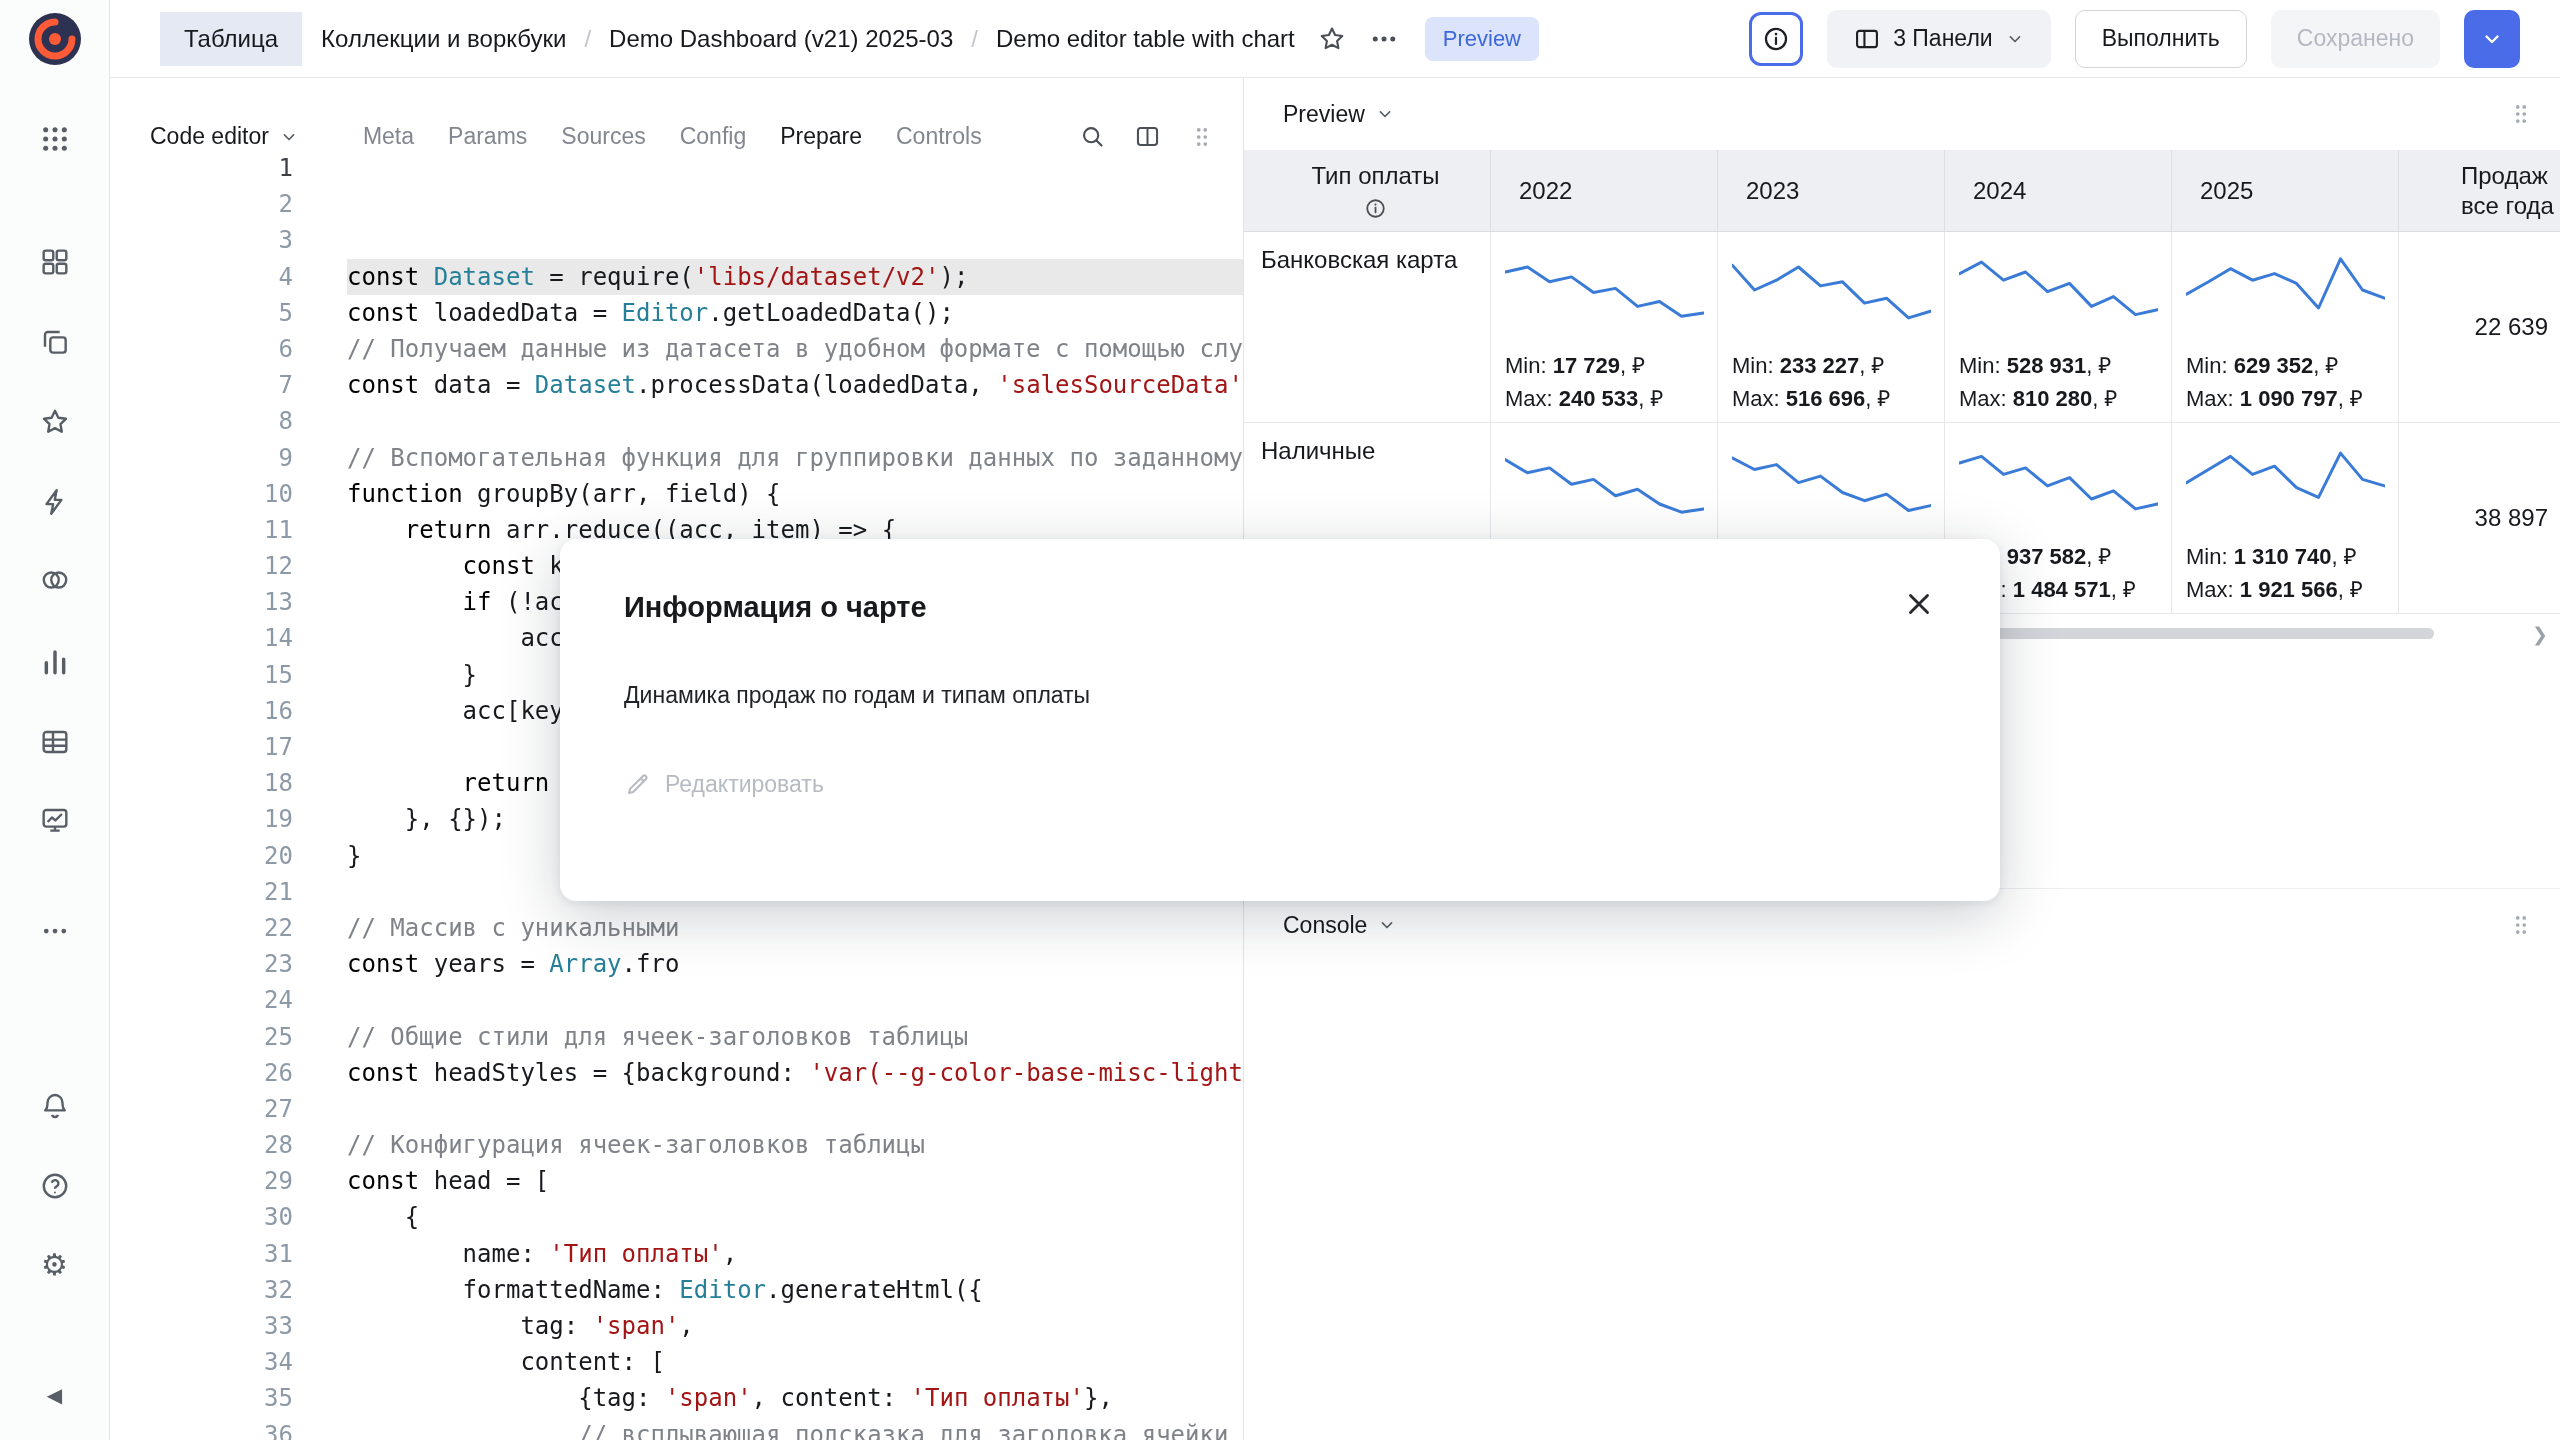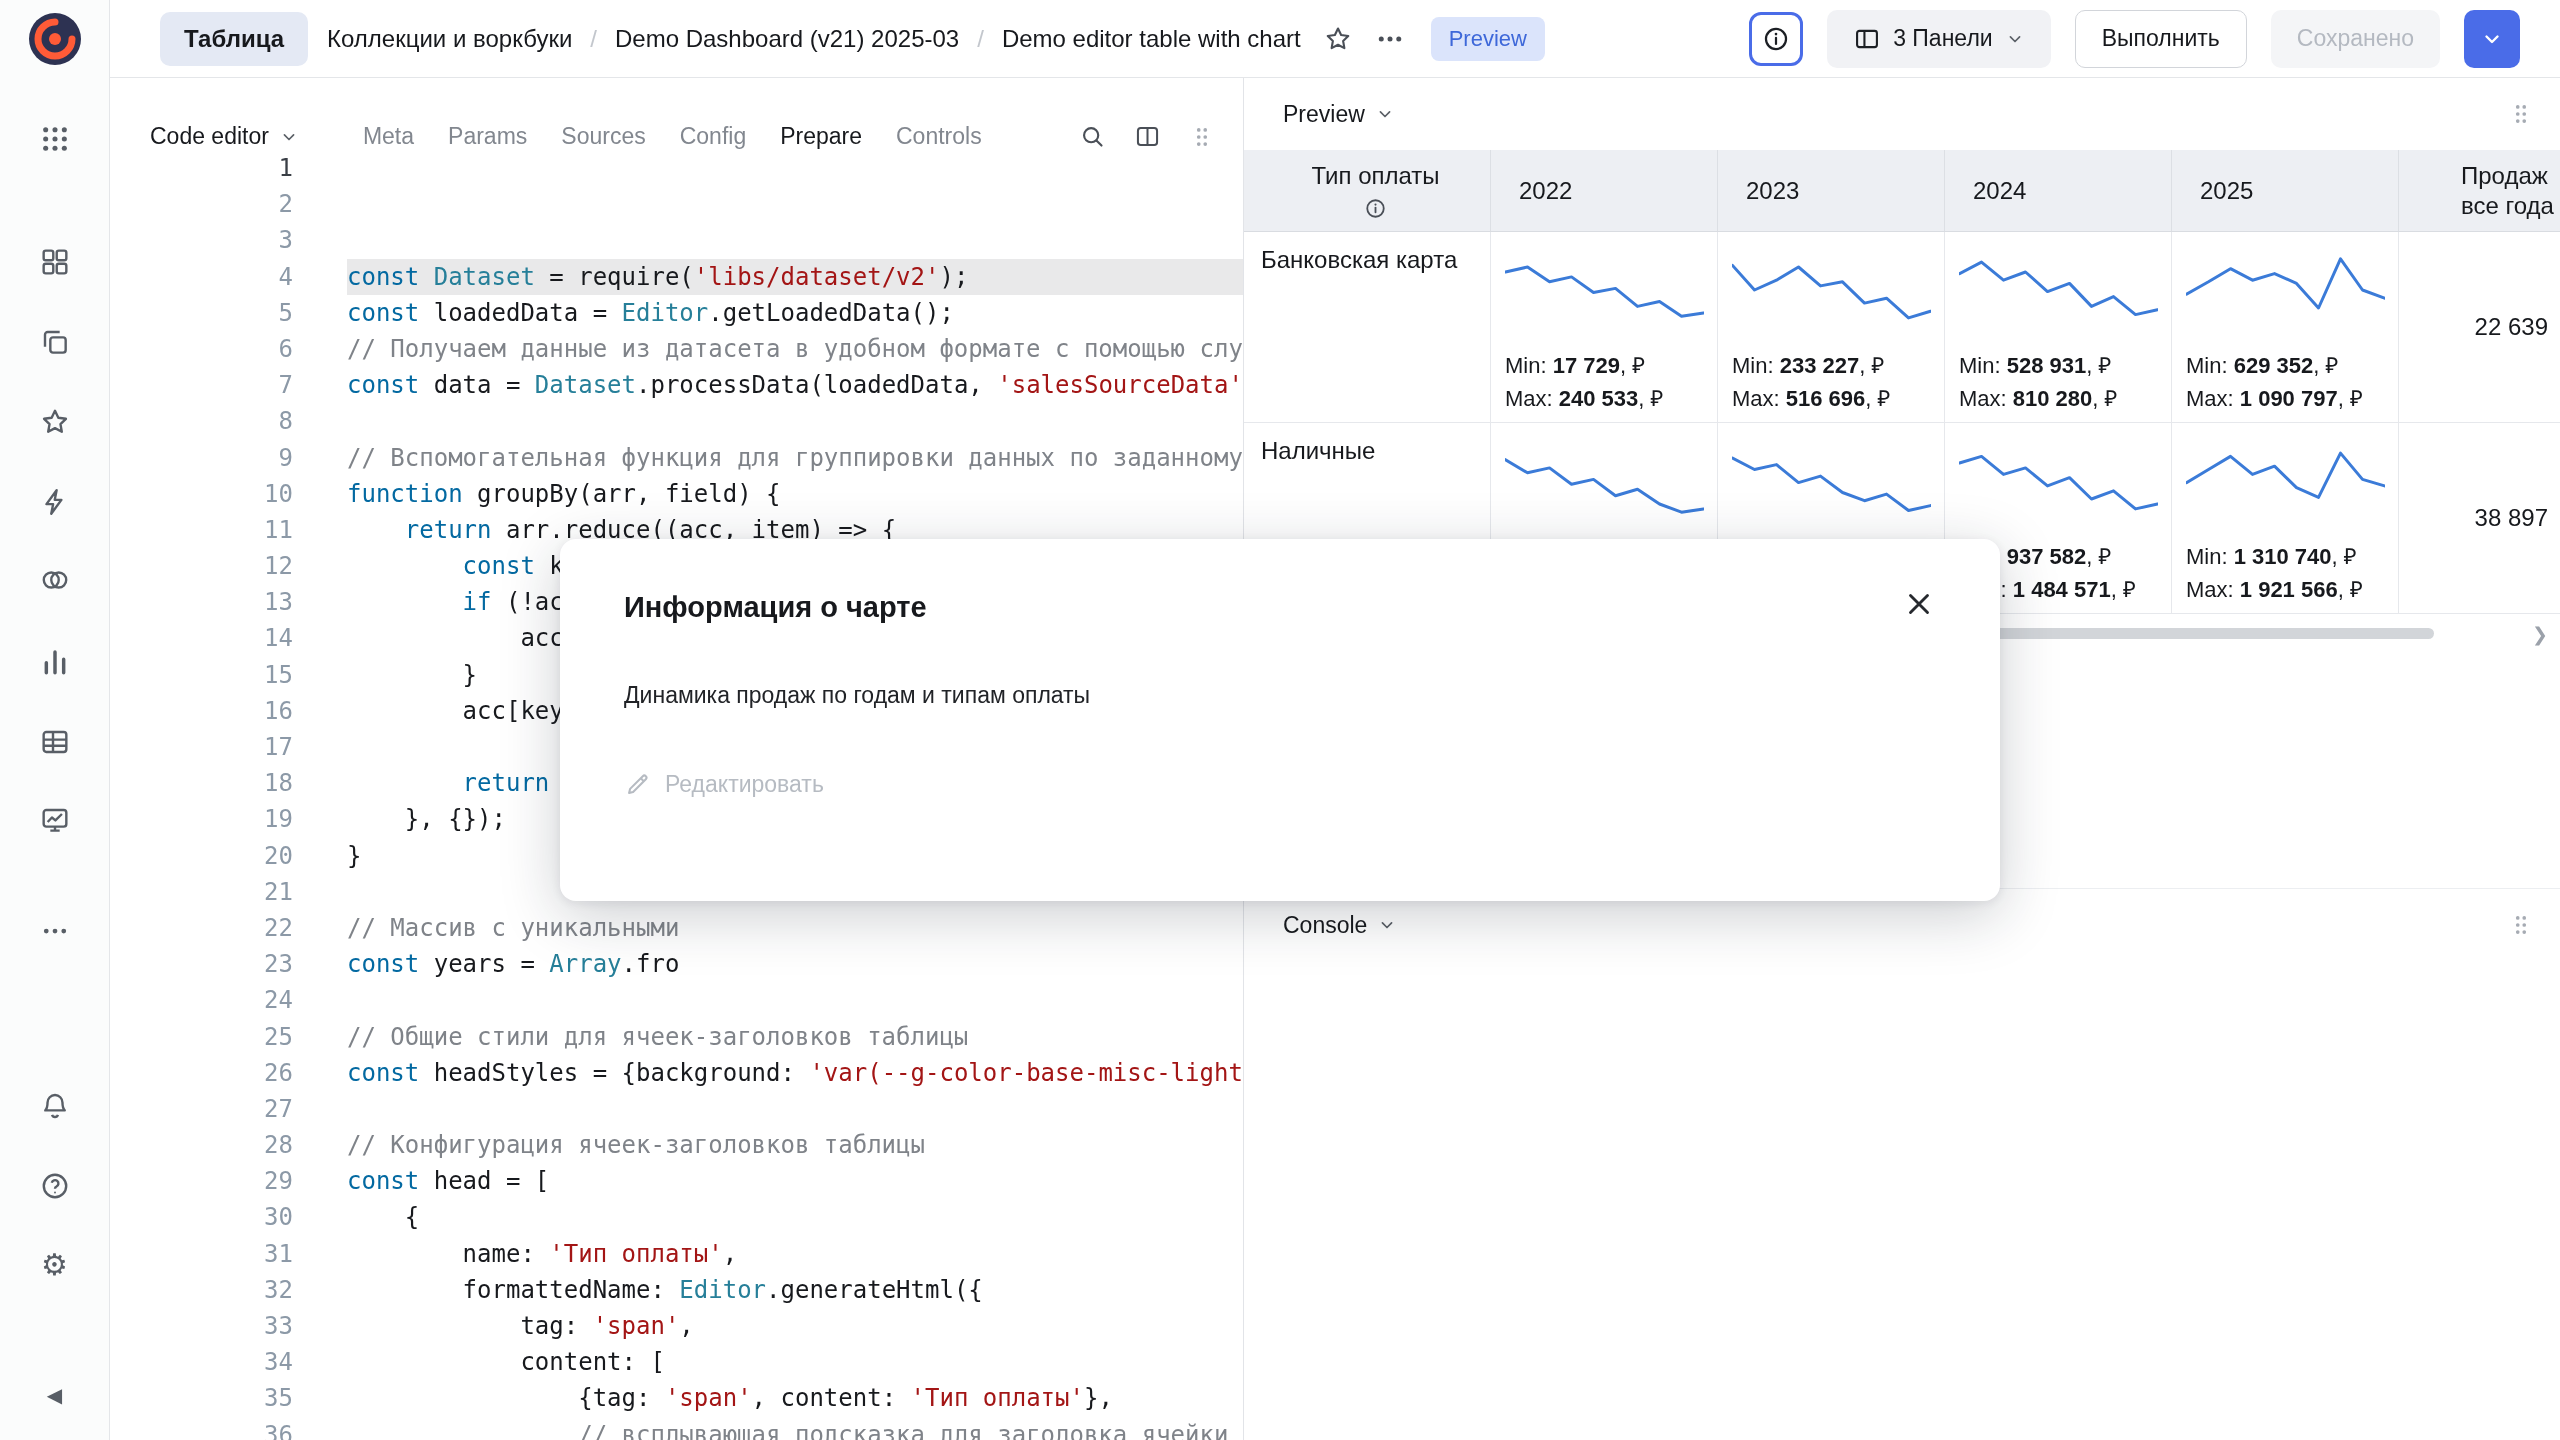--- a/index.html
+++ b/index.html
@@ -11,22 +11,22 @@
   
   #rail{position:absolute;left:0;top:0;width:110px;height:1440px;background:#fbfcfc;
     border-right:1px solid #e4e6e9;z-index:5}
   #logo{position:absolute;left:29px;top:13px;width:52px;height:52px;border-radius:50%;cursor:pointer}
   .rail-btn{position:absolute;left:50%;transform:translateX(-50%);width:44px;height:44px;
     border-radius:10px;display:flex;align-items:center;justify-content:center;cursor:pointer}
 
   
   #topbar{position:absolute;left:110px;top:0;width:2450px;height:78px;background:#fff;
     border-bottom:1px solid #e4e6e9;display:flex;align-items:center;padding:0 40px 0 50px}
-  .chip{background:#e4e9f4;border-radius:10px;height:54px;display:flex;align-items:center;
-    padding:0 24px;font-size:24px;font-weight:700;cursor:pointer}
+  .chip{background:#e4e9f4;border-radius:0;height:54px;display:flex;align-items:center;
+    padding:0 24px;font-size:24px;font-weight:400;cursor:pointer}
   .crumbs{display:flex;align-items:flex-end;gap:18px;margin-left:19px;font-size:24px;white-space:nowrap}
   .crumb{cursor:pointer}
   .crumb-sep{color:#c3c7cd}
   .crumb-last{font-weight:500}
   .tb-ico{margin-left:22px;display:flex;align-items:center;cursor:pointer}
   .badge{background:#dbe4fb;color:#3e68d9;font-size:22px;border-radius:8px;padding:9px 18px;margin-left:26px}
   .tb-right{margin-left:auto;display:flex;align-items:center;gap:24px}
   .btn{height:58px;border-radius:10px;display:flex;align-items:center;justify-content:center;
     font-size:23px;padding:0 26px;gap:12px;cursor:pointer;white-space:nowrap}
   .btn-info{width:54px;height:54px;padding:0;border:3px solid #4a6ce8;border-radius:12px;background:#fff}
@@ -44,21 +44,21 @@
   .tab.active{color:#17191d;font-weight:500}
   #editor-tools{margin-left:auto;display:flex;align-items:center;gap:28px}
   #code-wrap{position:absolute;top:72px;left:0;right:0;bottom:0;overflow:hidden;
     font-family:"DejaVu Sans Mono",monospace;font-size:24px;line-height:36.2px;white-space:pre}
   #editor-gutter{position:absolute;left:0;top:0;width:229px;text-align:right;padding-right:46px;color:#8c99a7}
   .ln{height:36.2px}
   .ln-active{color:#3a3f46}
   #editor-code{margin-left:229px;padding-left:8px}
   .code-line{height:36.2px}
   .code-line.current{background:#e9e9ea}
-  .tok-kw{color:#0369a1}
+  .tok-kw{color:#000000}
   .tok-type{color:#267f99}
   .tok-str{color:#a31515}
   .tok-com{color:#7f8389}
   .tok-pl{color:#17191d}
 
   
   #preview{position:absolute;left:1243px;top:78px;right:0;height:1362px;border-left:1px solid #e2e4e8;
     overflow:hidden;background:#fff}
   .pane-header{height:72px;display:flex;align-items:center;padding:0 26px 0 39px}
   .pane-title{display:flex;align-items:center;gap:10px;font-size:23px;font-weight:500;cursor:pointer}

